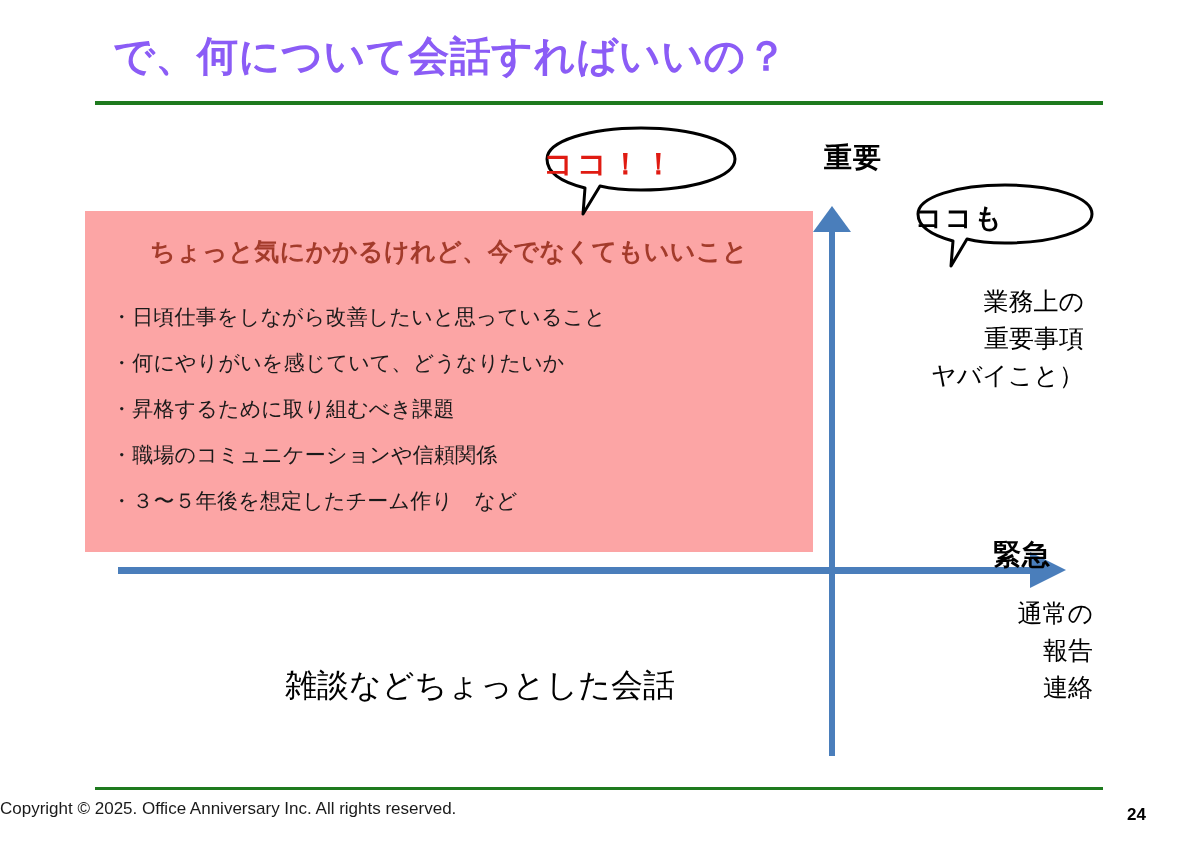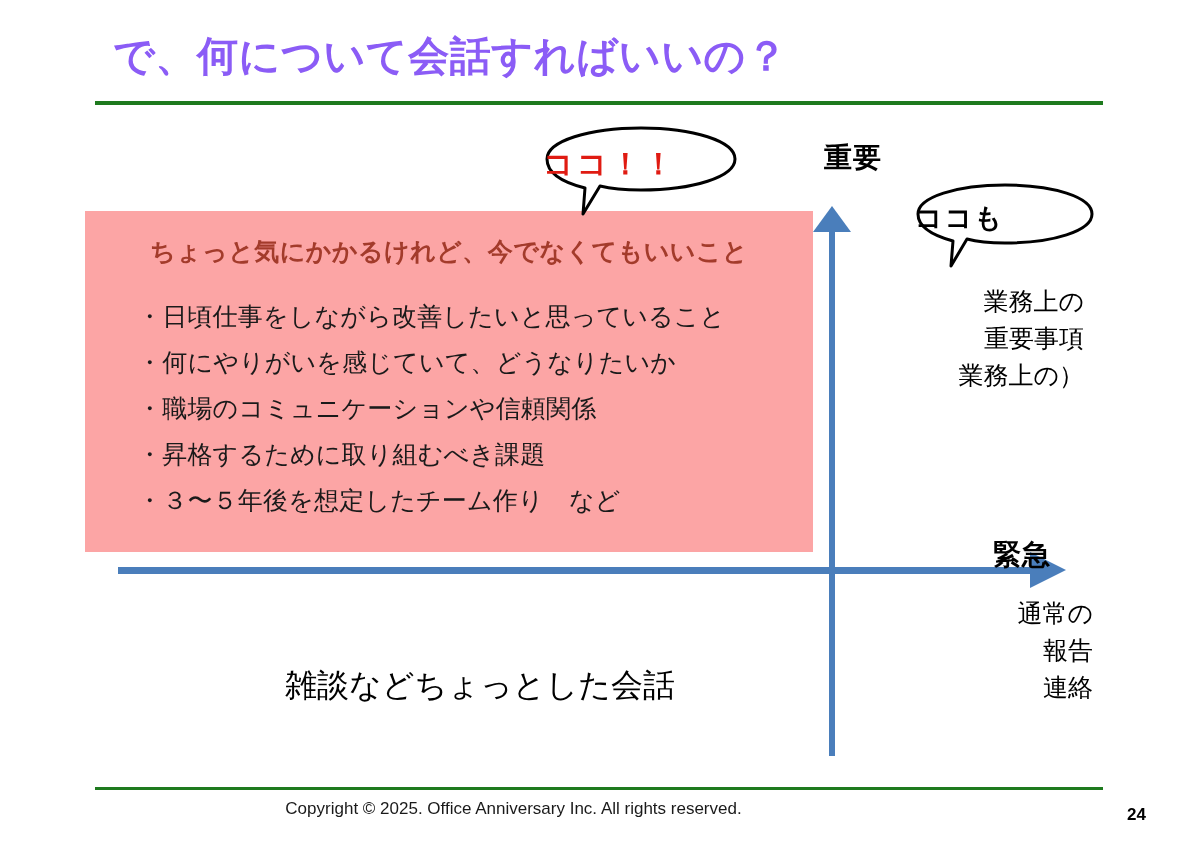--- a/index.html
+++ b/index.html
@@ -64,26 +64,25 @@
     white-space: nowrap;
     letter-spacing: 0.5px;
   }
   .box-list {
     position: absolute;
     left: 26px;
     top: 83px;
     width: 690px;
   }
   .box-list-item {
-    font-size: 25px;
+    font-size: 21px;
     line-height: 46px;
     color: #1a1a1a;
     white-space: nowrap;
     letter-spacing: 0.2px;
-    margin-left: 26px;
   }
 
   
   .axis-v {
     position: absolute;
     left: 829px;
     top: 228px;
     width: 6px;
     height: 528px;
     background: #4a7ebb;
@@ -190,21 +189,21 @@
     top: 787px;
     width: 1008px;
     height: 3px;
     background: #1e7a1e;
   }
   .footer-copy {
     position: absolute;
     left: 0;
     top: 799px;
     width: 1027px;
-    text-align: center;
+    text-align: left;
     font-size: 17px;
     color: #1a1a1a;
     font-family: "Liberation Sans", sans-serif;
   }
   .footer-page {
     position: absolute;
     left: 1127px;
     top: 805px;
     font-size: 17px;
     font-weight: 700;
@@ -226,22 +225,22 @@
   <div class="axis-h-head"></div>
 
   <div class="axis-label axis-label-important">重要</div>
   <div class="axis-label axis-label-urgent">緊急</div>
 
   <div class="green-box">
     <div class="box-heading">ちょっと気にかかるけれど、今でなくてもいいこと</div>
     <div class="box-list">
       <div class="box-list-item">・日頃仕事をしながら改善したいと思っていること</div>
       <div class="box-list-item">・何にやりがいを感じていて、どうなりたいか</div>
+      <div class="box-list-item">・昇格するために取り組むべき課題</div>
       <div class="box-list-item">・職場のコミュニケーションや信頼関係</div>
-      <div class="box-list-item">・昇格するために取り組むべき課題</div>
       <div class="box-list-item">・３〜５年後を想定したチーム作り　など</div>
     </div>
   </div>
 
   <div class="bubble bubble-koko">
     <svg width="196" height="92" viewBox="0 0 196 92">
       <path d="M98 2 C150 2 192 15 192 33 C192 51 150 64 98 64 C83 64 69 63 57 60 L40 88 L42 62 C18 56 4 46 4 33 C4 15 46 2 98 2 Z" fill="#ffffff" stroke="#000000" stroke-width="3" stroke-linejoin="round"></path>
     </svg>
     <div class="bubble-text">ココ！！</div>
   </div>
@@ -249,21 +248,21 @@
   <div class="bubble bubble-kokomo">
     <svg width="180" height="86" viewBox="0 0 180 86">
       <path d="M90 2 C138 2 177 14 177 31 C177 48 138 60 90 60 C76 60 63 59 52 56 L36 83 L38 58 C16 52 3 43 3 31 C3 14 42 2 90 2 Z" fill="#ffffff" stroke="#000000" stroke-width="3" stroke-linejoin="round"></path>
     </svg>
     <div class="bubble-text">ココも</div>
   </div>
 
   <div class="quad-text quad-upper-right">
     <div>業務上の</div>
     <div>重要事項</div>
-    <div>業務上の）</div>
+    <div>ヤバイこと）</div>
   </div>
 
   <div class="quad-text quad-lower-right">
     <div>通常の</div>
     <div>報告</div>
     <div>連絡</div>
   </div>
 
   <div class="quad-lower-left">雑談などちょっとした会話</div>
 

